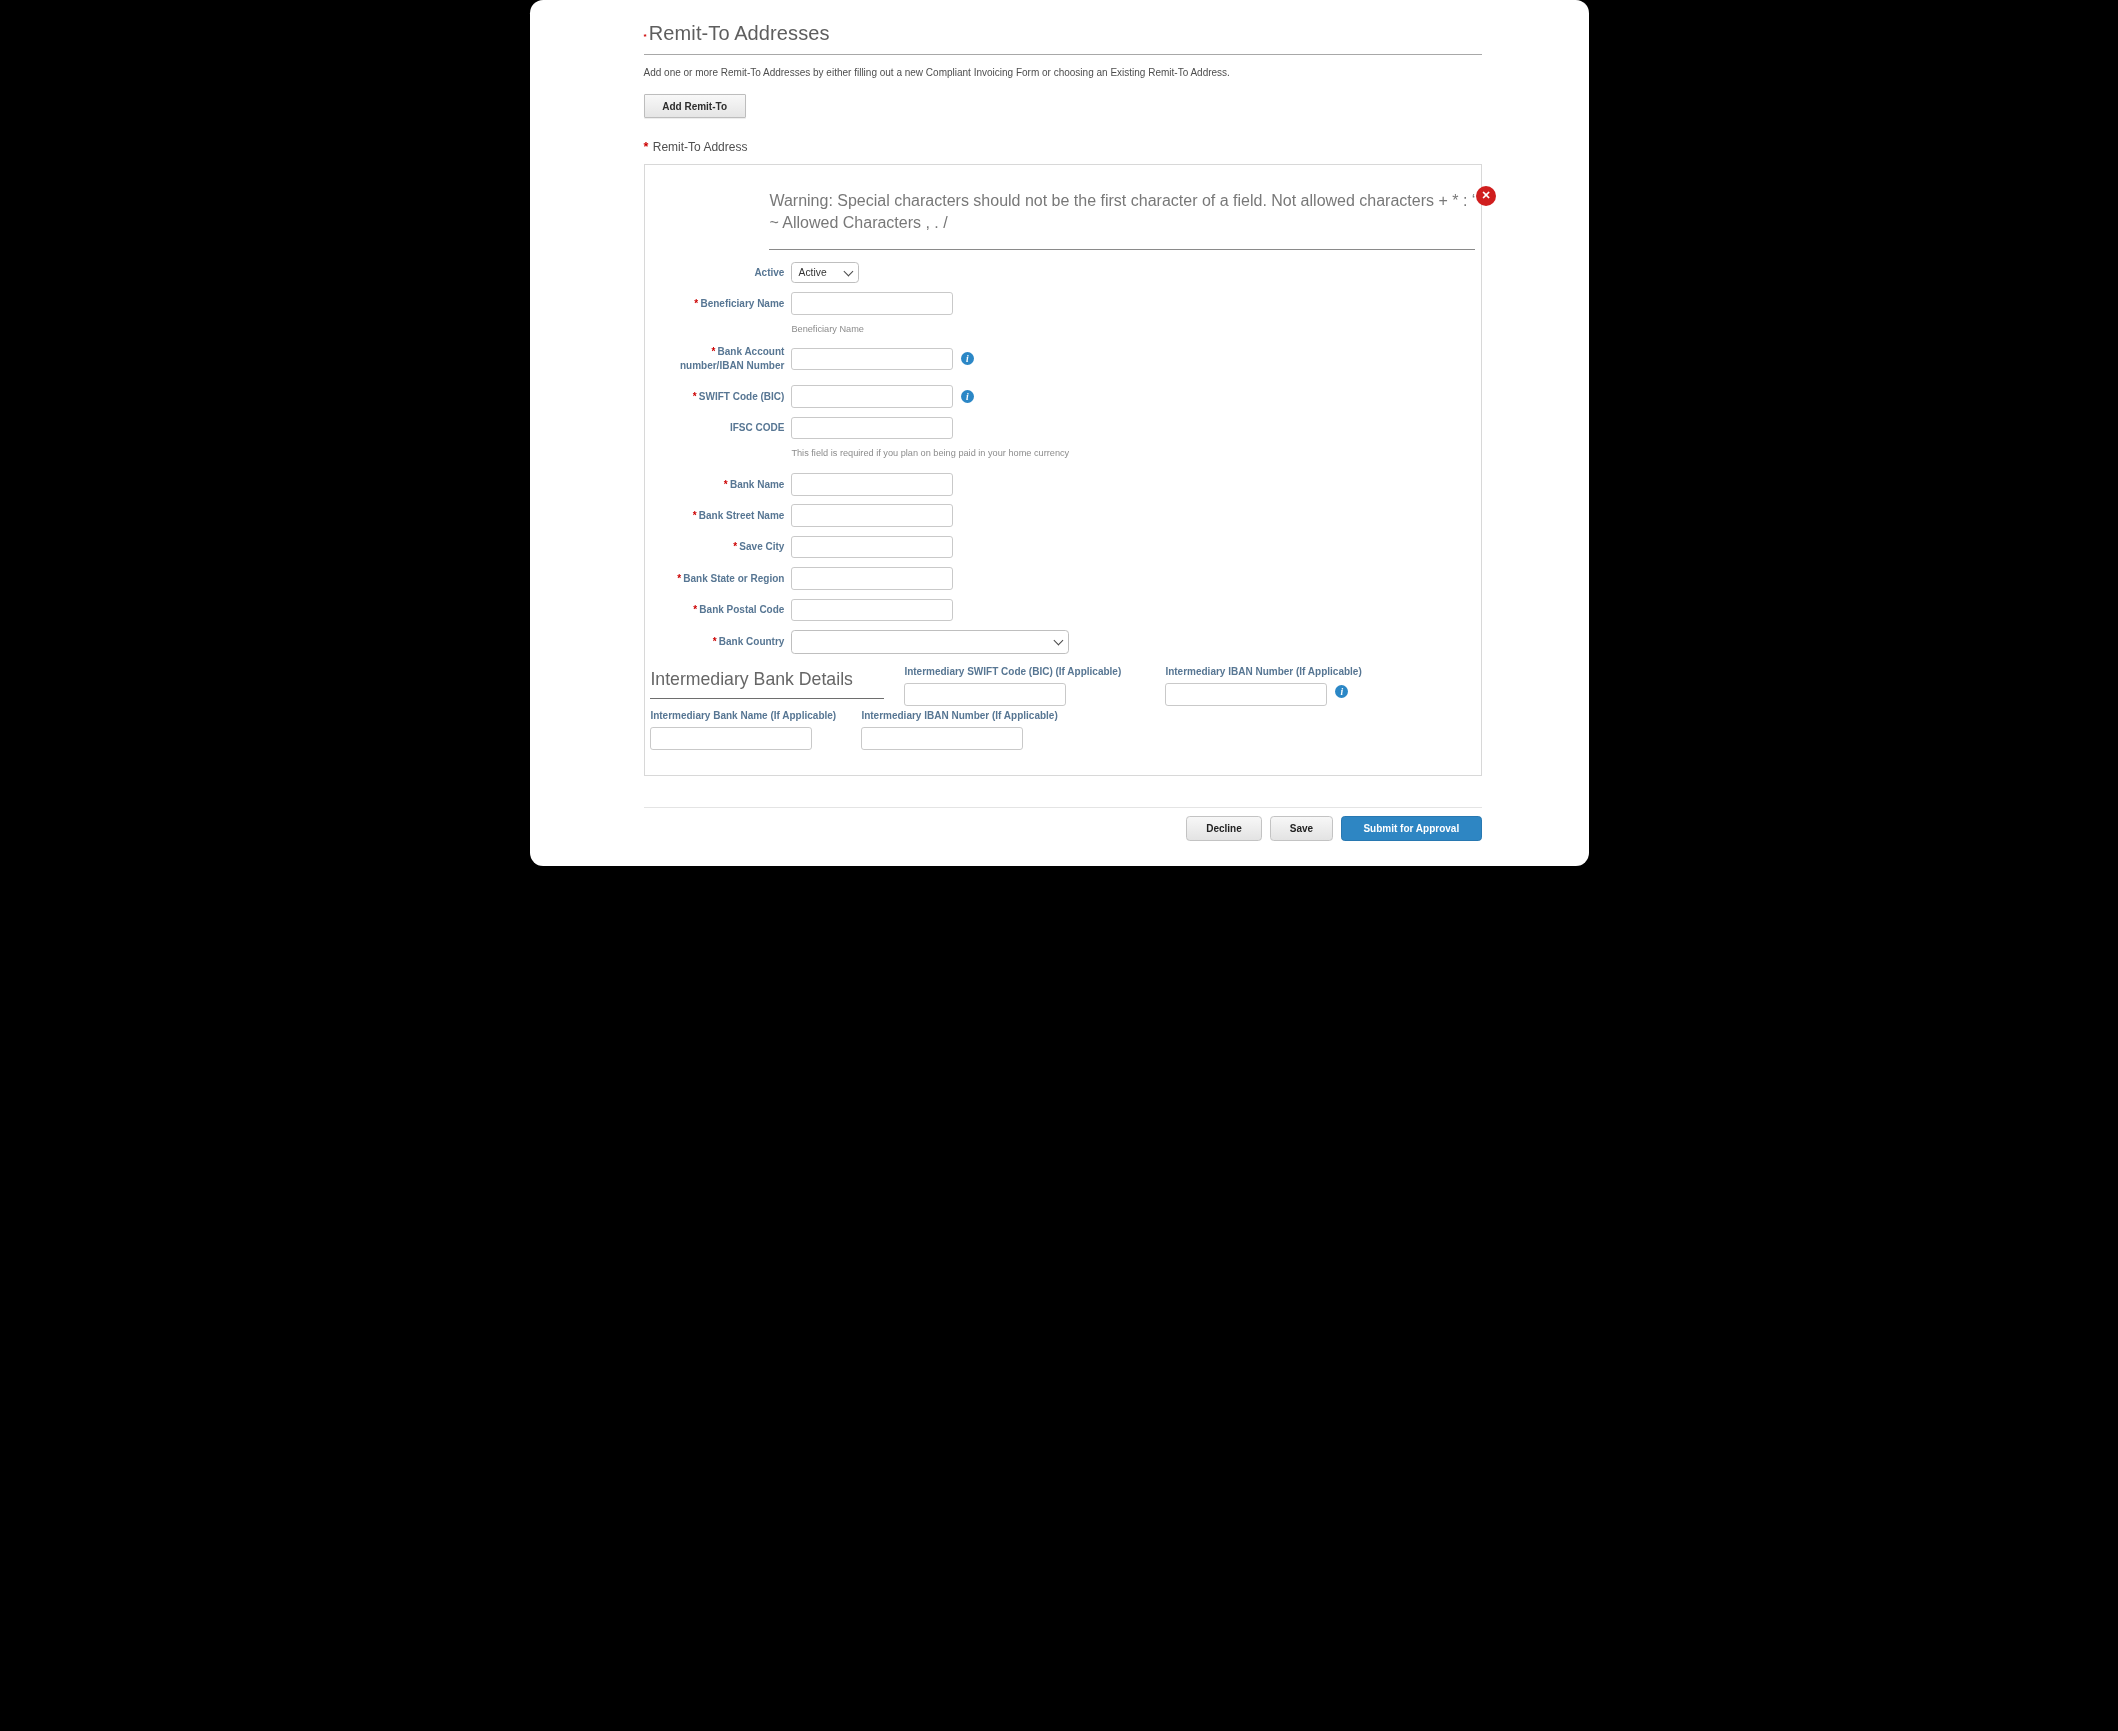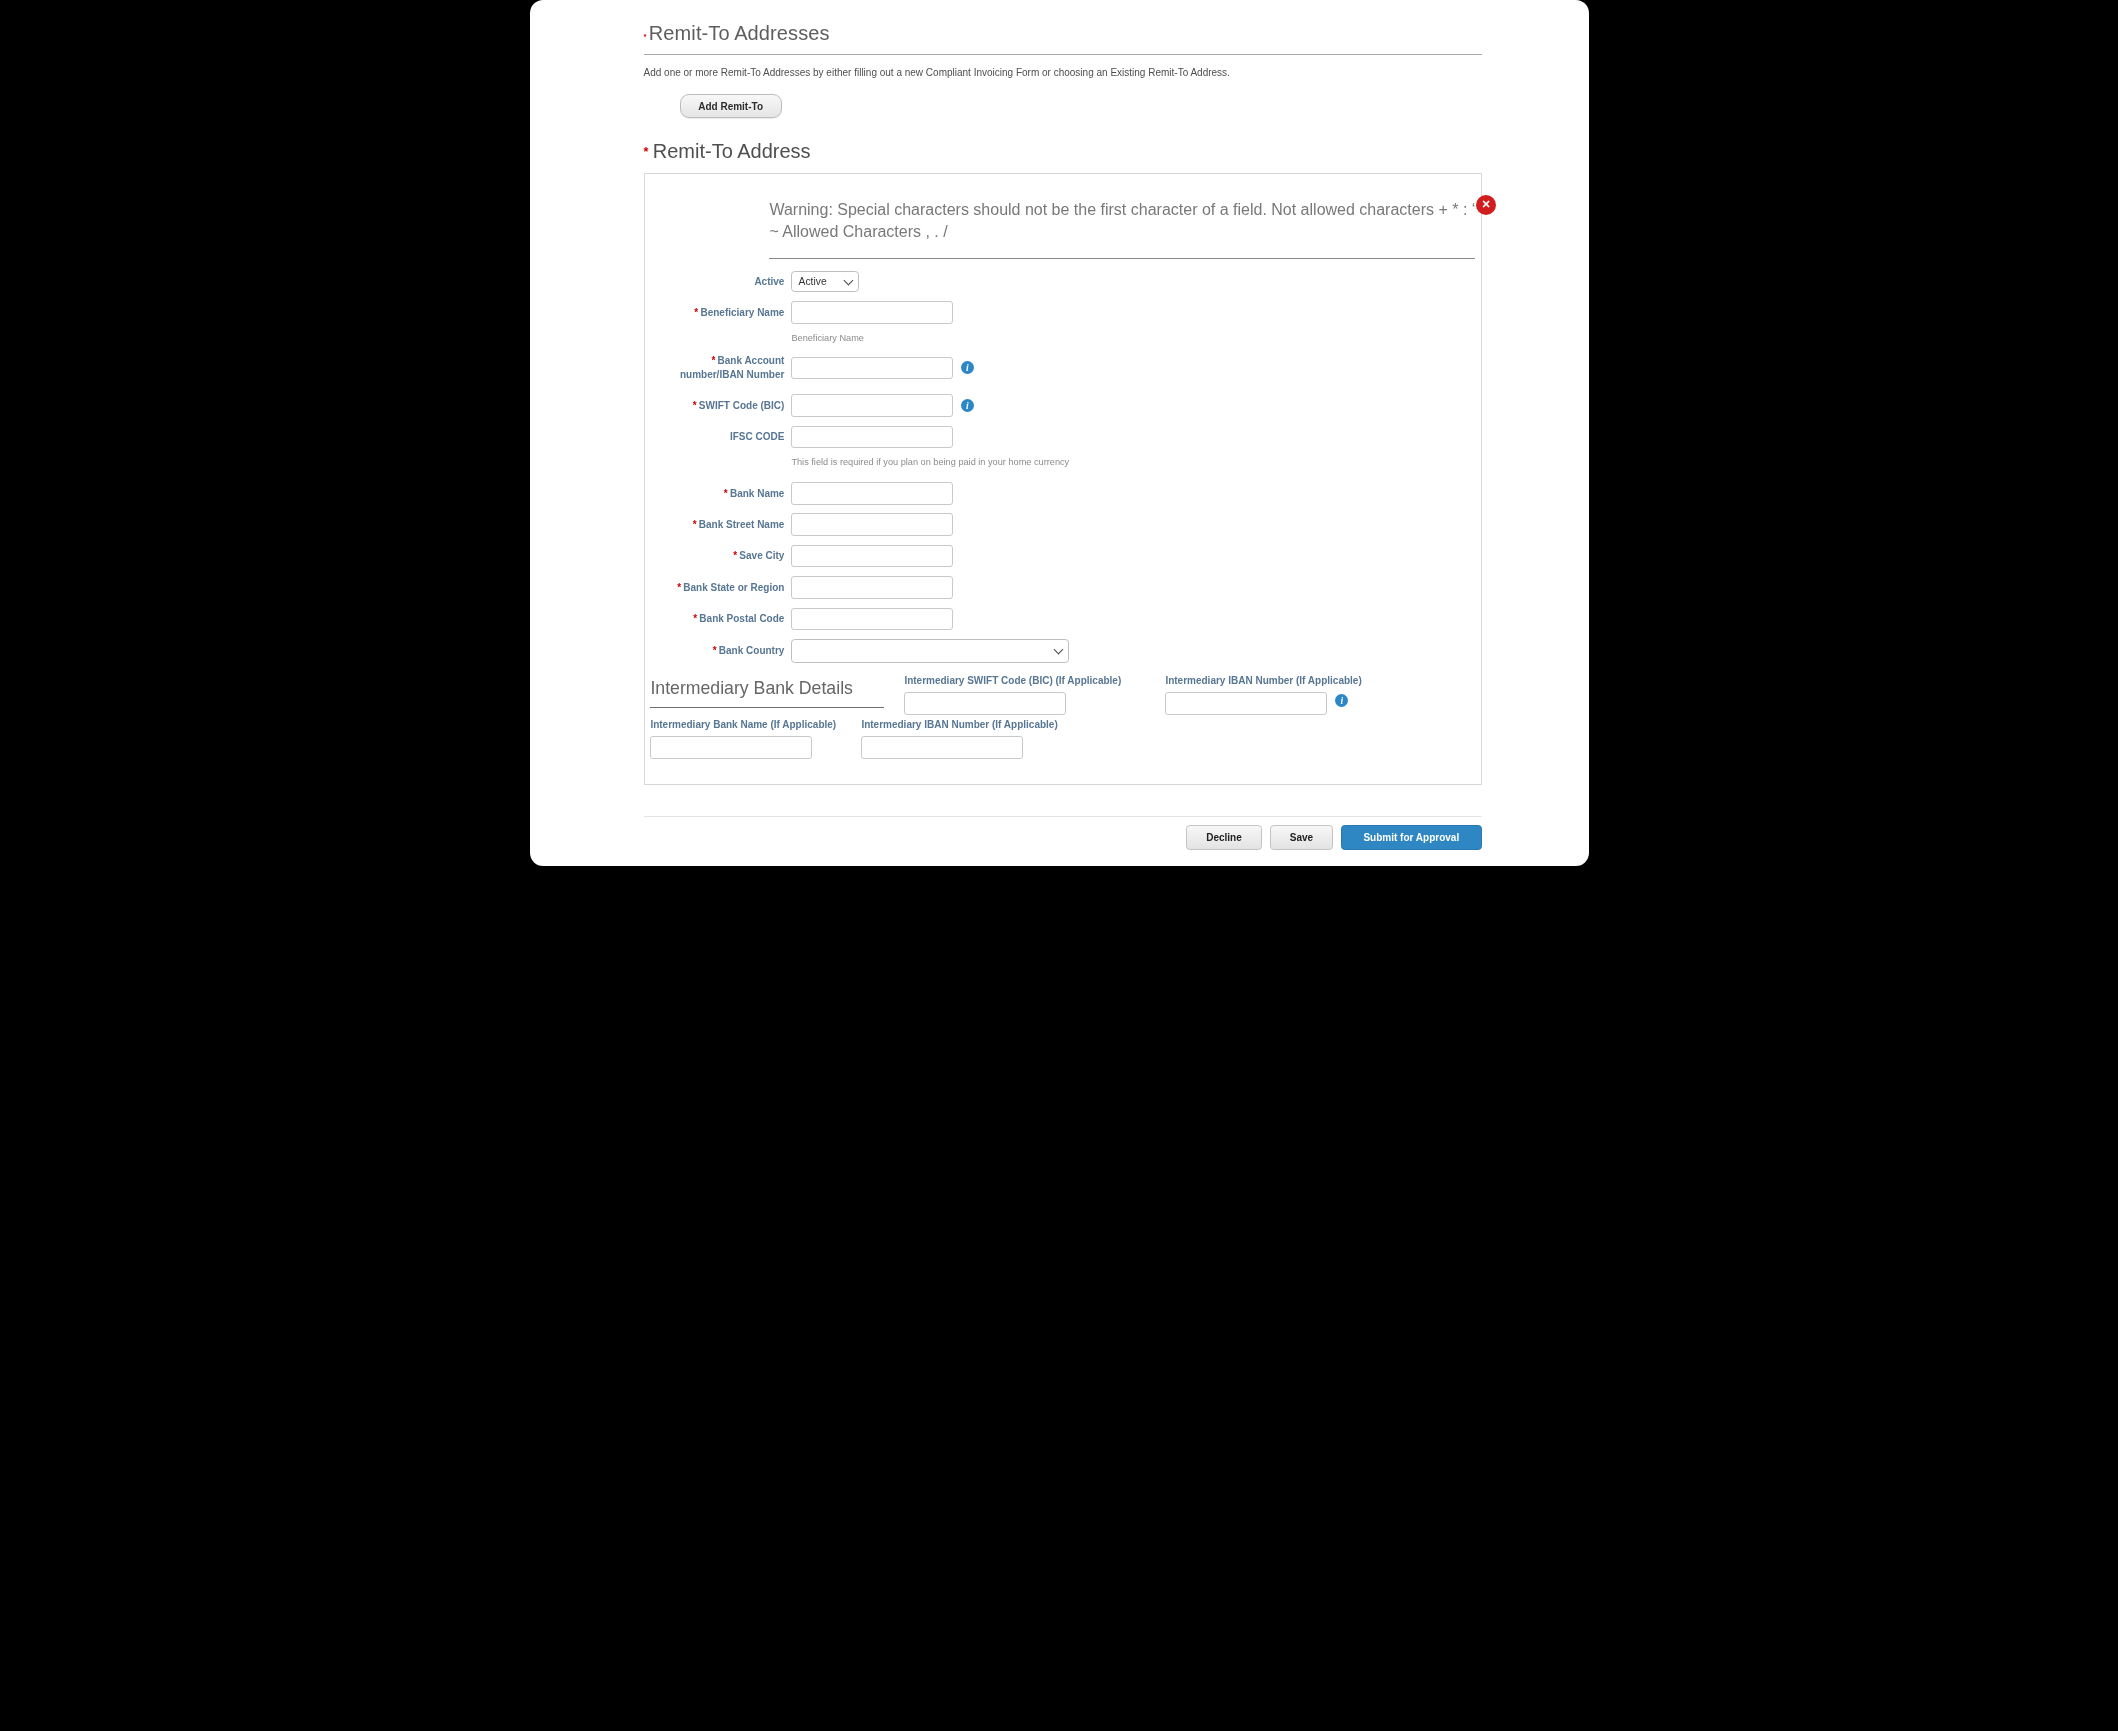--- a/index.html
+++ b/index.html
@@ -14,29 +14,28 @@
   .title-row { display:flex; align-items:flex-start; }
   .req { color:#cc0000; font-weight:700; }
   .title-star { font-size:8px; margin-top:10.3px; margin-right:2.2px; }
   .page-title { font-size:20px; font-weight:300; color:#5e5e5e; letter-spacing:0.1px; }
   .title-hr { border:none; border-top:0.7px solid #a8a8a8; margin:8.8px 0 0 0; }
   .page-desc { margin-top:12.5px; font-size:10px; color:#4e4e4e; }
 
   .btn-gray {
     display:inline-block; margin-top:15.4px; padding:5.9px 17.7px;
     background:linear-gradient(#f8f8f8,#e5e5e5);
-    border:0.7px solid #bdbdbd; border-radius:9px;
+    border:0.7px solid #bdbdbd; border-radius:1px;
     font-size:10px; font-weight:700; color:#2e2e2e; cursor:pointer;
     box-shadow:0 0.7px 0.7px rgba(0,0,0,.08);
-    margin-left:36px;
   }
 
   .section-row { display:flex; align-items:center; margin-top:22px; }
   .section-star { font-size:12.5px; margin-right:4.4px; }
-  .section-title { font-size:20px; font-weight:300; color:#4f4f4f; }
+  .section-title { font-size:12px; font-weight:300; color:#4f4f4f; }
 
   
   .panel {
     position:relative; margin-top:9.6px; border:0.7px solid #d8d8d8;
     height:612px; box-sizing:border-box; padding:25px 8.8px 0 5.9px;
   }
   .warning-wrap { position:relative; margin-left:119px; width:706px; }
   .warning-text {
     font-size:16px; font-weight:300; color:#787878; line-height:1.38;
     border-bottom:0.7px solid #8a8a8a; padding-bottom:15px;

